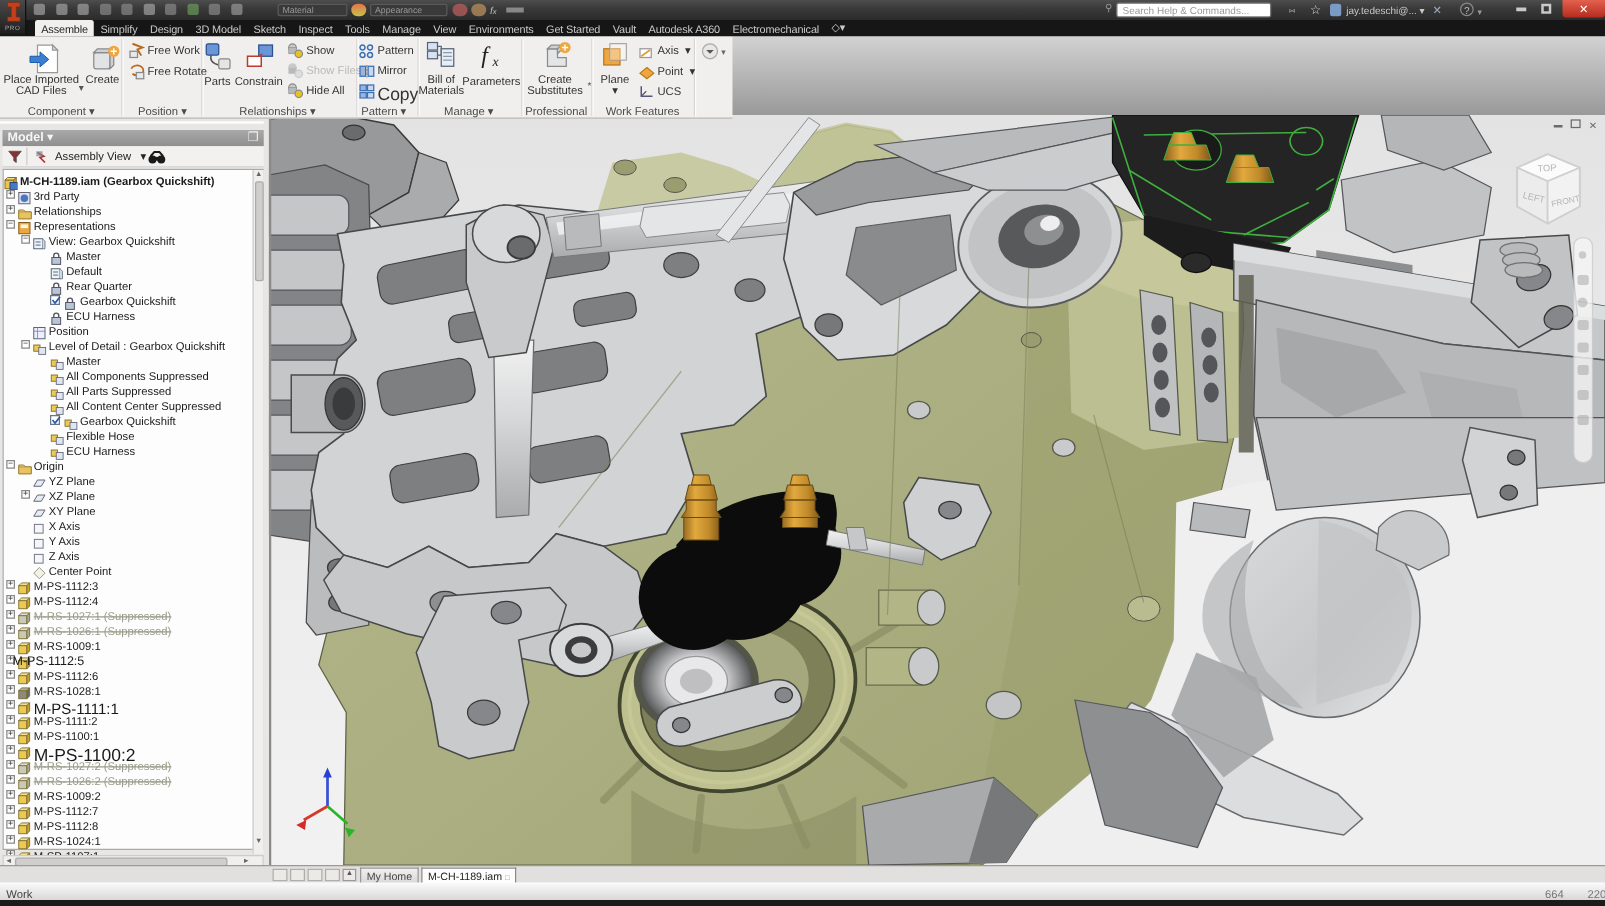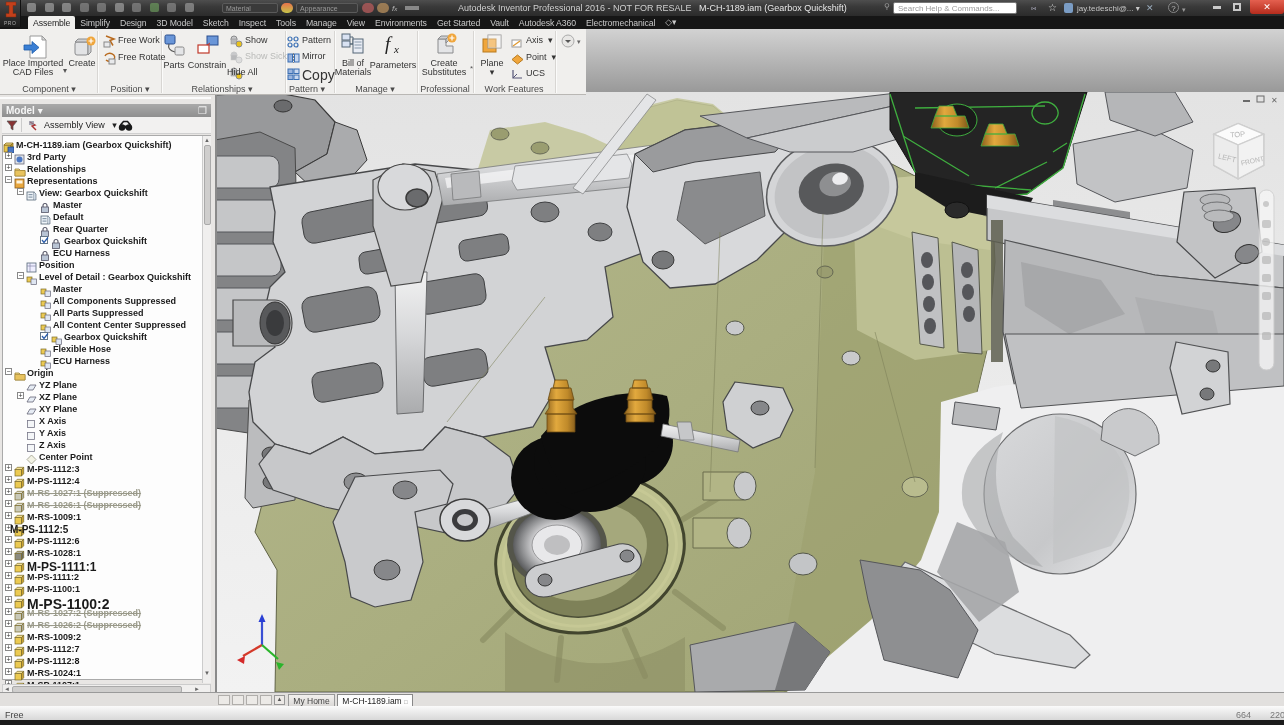--- a/index.html
+++ b/index.html
@@ -1,21 +1,21 @@
 <!DOCTYPE html>
 <html><head><meta charset="utf-8"><style>
 *{margin:0;padding:0;box-sizing:border-box;}
 html,body{width:1284px;height:725px;overflow:hidden;background:#000;font-family:"Liberation Sans",sans-serif;}
 #root{position:relative;width:1284px;height:725px;background:#e9e9e9;}
 .abs{position:absolute;}
 .qi{position:absolute;top:3px;width:11px;height:10px;z-index:11;}
 .tab{float:left;color:#c9c9c9;font-size:8.7px;padding:2px 5px 0 5px;height:13px;letter-spacing:-0.1px;}
 .rlabel{position:absolute;top:84px;font-size:9px;color:#4a4a4a;text-align:center;z-index:11;}
 .rtext{position:absolute;font-size:9px;color:#333;text-align:center;line-height:9px;}
-.trow{position:absolute;font-size:9px;color:#1a1a1a;white-space:nowrap;font-weight:bold;}
+.trow{position:absolute;font-size:9px;color:#1a1a1a;white-space:nowrap;}
 </style></head><body>
 <div id="root">
 
 <svg class="abs" style="left:215px;top:92px;z-index:1" width="1069" height="600" viewBox="0 0 1069 600">
 <defs>
 <linearGradient id="bgv" x1="0" y1="0" x2="0" y2="1">
  <stop offset="0" stop-color="#e3e3e3"></stop>
           <stop offset="0.5" stop-color="#ebebeb"></stop>
           <stop offset="1" stop-color="#f2f2f2"></stop>
 </linearGradient>
@@ -311,21 +311,20 @@
 <div class="qi" style="left:150px;background:#6f9f5f;opacity:0.65;border-radius:2px;width:9px;height:9px"></div>
 <div class="qi" style="left:167px;background:#8f8f8f;opacity:0.65;border-radius:2px;width:9px;height:9px"></div>
 <div class="qi" style="left:185px;background:#9f9f9f;opacity:0.65;border-radius:2px;width:9px;height:9px"></div>
 <div class="abs" style="left:222px;top:3px;width:56px;height:10px;background:#3a3a3a;border:1px solid #5a5a5a;border-radius:2px;color:#999;font-size:7px;padding:1px 3px;z-index:11">Material</div>
 <div class="abs" style="left:281px;top:3px;width:12px;height:10px;background:linear-gradient(#e8734a,#c4c44a);border-radius:6px;z-index:11"></div>
 <div class="abs" style="left:296px;top:3px;width:62px;height:10px;background:#3a3a3a;border:1px solid #5a5a5a;border-radius:2px;color:#999;font-size:7px;padding:1px 3px;z-index:11">Appearance</div>
 <div class="abs" style="left:362px;top:3px;width:12px;height:10px;background:#b05a5a;border-radius:6px;opacity:0.8;z-index:11"></div>
 <div class="abs" style="left:377px;top:3px;width:12px;height:10px;background:#b08a5a;border-radius:6px;opacity:0.8;z-index:11"></div>
 <div class="abs" style="left:392px;top:4px;color:#bbb;font-size:8px;font-style:italic;z-index:11">f<span style="font-size:6px">x</span></div>
 <div class="abs" style="left:405px;top:6px;width:14px;height:4px;background:#888;z-index:11"></div>
-<div class="abs" style="left:458px;top:3px;z-index:11;color:#d0d0d0;font-size:9px">Autodesk Inventor Professional 2016 - NOT FOR RESALE&nbsp;&nbsp;&nbsp;<span style="color:#e8e8e8">M-CH-1189.iam (Gearbox Quickshift)</span></div>
 <div class="abs" style="left:884px;top:2px;width:8px;height:11px;z-index:11;color:#999;font-size:8px">⚲</div>
 <div class="abs" style="left:893px;top:2px;width:124px;height:12px;background:#fff;border:1px solid #777;border-radius:2px;color:#9a9a9a;font-size:8px;padding:1px 4px;z-index:11">Search Help &amp; Commands...</div>
 <div class="abs" style="left:1031px;top:3px;color:#aab;font-size:9px;z-index:11">⑅</div>
 <div class="abs" style="left:1048px;top:2px;color:#ddd;font-size:10px;z-index:11">☆</div>
 <div class="abs" style="left:1064px;top:3px;width:9px;height:10px;background:#7a9cc4;border-radius:2px;z-index:11"></div>
 <div class="abs" style="left:1077px;top:4px;color:#c8c8c8;font-size:8px;z-index:11">jay.tedeschi@...&nbsp;▾</div>
 <div class="abs" style="left:1146px;top:3px;color:#9ab;font-size:9px;z-index:11">✕</div>
 <div class="abs" style="left:1168px;top:2px;width:11px;height:11px;border:1px solid #888;border-radius:6px;color:#bbb;font-size:8px;text-align:center;line-height:11px;z-index:11">?</div>
 <div class="abs" style="left:1182px;top:6px;color:#999;font-size:7px;z-index:11">▾</div>
 <div class="abs" style="left:1213px;top:6px;width:8px;height:3px;background:#c9c9c9;z-index:11"></div>
@@ -414,27 +413,27 @@
         <circle cx="5" cy="4" r="3" fill="#c8c9cb" stroke="#8a8b8d"></circle>
         <rect x="2" y="4" width="6" height="5" fill="#b8b9bb" stroke="#8a8b8d" stroke-width="0.5"></rect>
         <circle cx="10" cy="9" r="3" fill="#e8c21d" stroke="#8a8b8d"></circle>
       </svg></div>
 <div class="abs" style="left:245px;top:35px;font-size:9px;color:#333;z-index:11;white-space:nowrap">Show</div>
 <div class="abs" style="left:229px;top:50px;z-index:11;"><svg width="14" height="13" opacity="1">
         <circle cx="5" cy="4" r="3" fill="#c8c9cb" stroke="#c9cacb"></circle>
         <rect x="2" y="4" width="6" height="5" fill="#b8b9bb" stroke="#c9cacb" stroke-width="0.5"></rect>
         <circle cx="10" cy="9" r="3" fill="#ddd" stroke="#c9cacb"></circle>
       </svg></div>
-<div class="abs" style="left:245px;top:51px;font-size:9px;color:#b9bab8;z-index:11;white-space:nowrap">Show Sick</div>
+<div class="abs" style="left:245px;top:51px;font-size:9px;color:#b9bab8;z-index:11;white-space:nowrap">Show Files</div>
 <div class="abs" style="left:229px;top:66px;z-index:11;"><svg width="14" height="13" opacity="1">
         <circle cx="5" cy="4" r="3" fill="#c8c9cb" stroke="#8a8b8d"></circle>
         <rect x="2" y="4" width="6" height="5" fill="#b8b9bb" stroke="#8a8b8d" stroke-width="0.5"></rect>
         <circle cx="10" cy="9" r="3" fill="#e8c21d" stroke="#8a8b8d"></circle>
       </svg></div>
-<div class="abs" style="left:227px;top:67px;font-size:9px;color:#333;z-index:11;white-space:nowrap">Hide All</div>
+<div class="abs" style="left:245px;top:67px;font-size:9px;color:#333;z-index:11;white-space:nowrap">Hide All</div>
 <div class="abs" style="left:287px;top:34px;z-index:11;"><svg width="13" height="12">
         <circle cx="3" cy="3" r="2" fill="none" stroke="#3a6fb4" stroke-width="1.2"></circle>
         <circle cx="9" cy="3" r="2" fill="none" stroke="#3a6fb4" stroke-width="1.2"></circle>
         <circle cx="3" cy="9" r="2" fill="none" stroke="#3a6fb4" stroke-width="1.2"></circle>
         <circle cx="9" cy="9" r="2" fill="none" stroke="#3a6fb4" stroke-width="1.2"></circle>
       </svg></div>
 <div class="abs" style="left:302px;top:35px;font-size:9px;color:#333;z-index:11;white-space:nowrap">Pattern</div>
 <div class="abs" style="left:287px;top:50px;z-index:11;"><svg width="13" height="12">
         <rect x="1" y="2" width="4.5" height="8" fill="#9ab4dd" stroke="#3a6fb4"></rect>
         <rect x="7.5" y="2" width="4.5" height="8" fill="#c9d8ef" stroke="#3a6fb4"></rect>
@@ -816,15 +815,15 @@
 <div class="abs" style="left:218px;top:2px;width:12px;height:10px;background:#eceae7;border:1px solid #b0aeab"></div>
 <div class="abs" style="left:232px;top:2px;width:12px;height:10px;background:#eceae7;border:1px solid #b0aeab"></div>
 <div class="abs" style="left:246px;top:2px;width:12px;height:10px;background:#eceae7;border:1px solid #b0aeab"></div>
 <div class="abs" style="left:260px;top:2px;width:12px;height:10px;background:#eceae7;border:1px solid #b0aeab"></div>
 <div class="abs" style="left:274px;top:2px;width:11px;height:10px;background:#ece9e6;border:1px solid #999;font-size:6px;text-align:center;color:#555">▲</div>
 <div class="abs" style="left:288px;top:1px;width:47px;height:13px;background:linear-gradient(#f2f0ee,#d9d7d5);border:1px solid #999;border-bottom:none;font-size:8.5px;text-align:center;color:#444;padding-top:1px">My Home</div>
 <div class="abs" style="left:337px;top:1px;width:76px;height:13px;background:#fdfdfd;border:1px solid #888;border-bottom:none;font-size:8.5px;text-align:center;color:#222;padding-top:1px">M-CH-1189.iam <span style="color:#888;font-size:6px">□</span></div>
 </div>
 <div class="abs" style="left:0;top:706px;width:1284px;height:14px;background:linear-gradient(#fbfbfb,#d8d8d8);z-index:9"></div>
 <div class="abs" style="left:0;top:720px;width:1284px;height:5px;background:#1b1b1b;z-index:9"></div>
-<div class="abs" style="left:5px;top:710px;font-size:9px;color:#444;z-index:10">Free</div>
+<div class="abs" style="left:5px;top:710px;font-size:9px;color:#444;z-index:10">Work</div>
 <div class="abs" style="left:1236px;top:710px;font-size:9px;color:#777;z-index:10">664</div>
 <div class="abs" style="left:1270px;top:710px;font-size:9px;color:#777;z-index:10">220</div>
 </div>
 </body></html>

